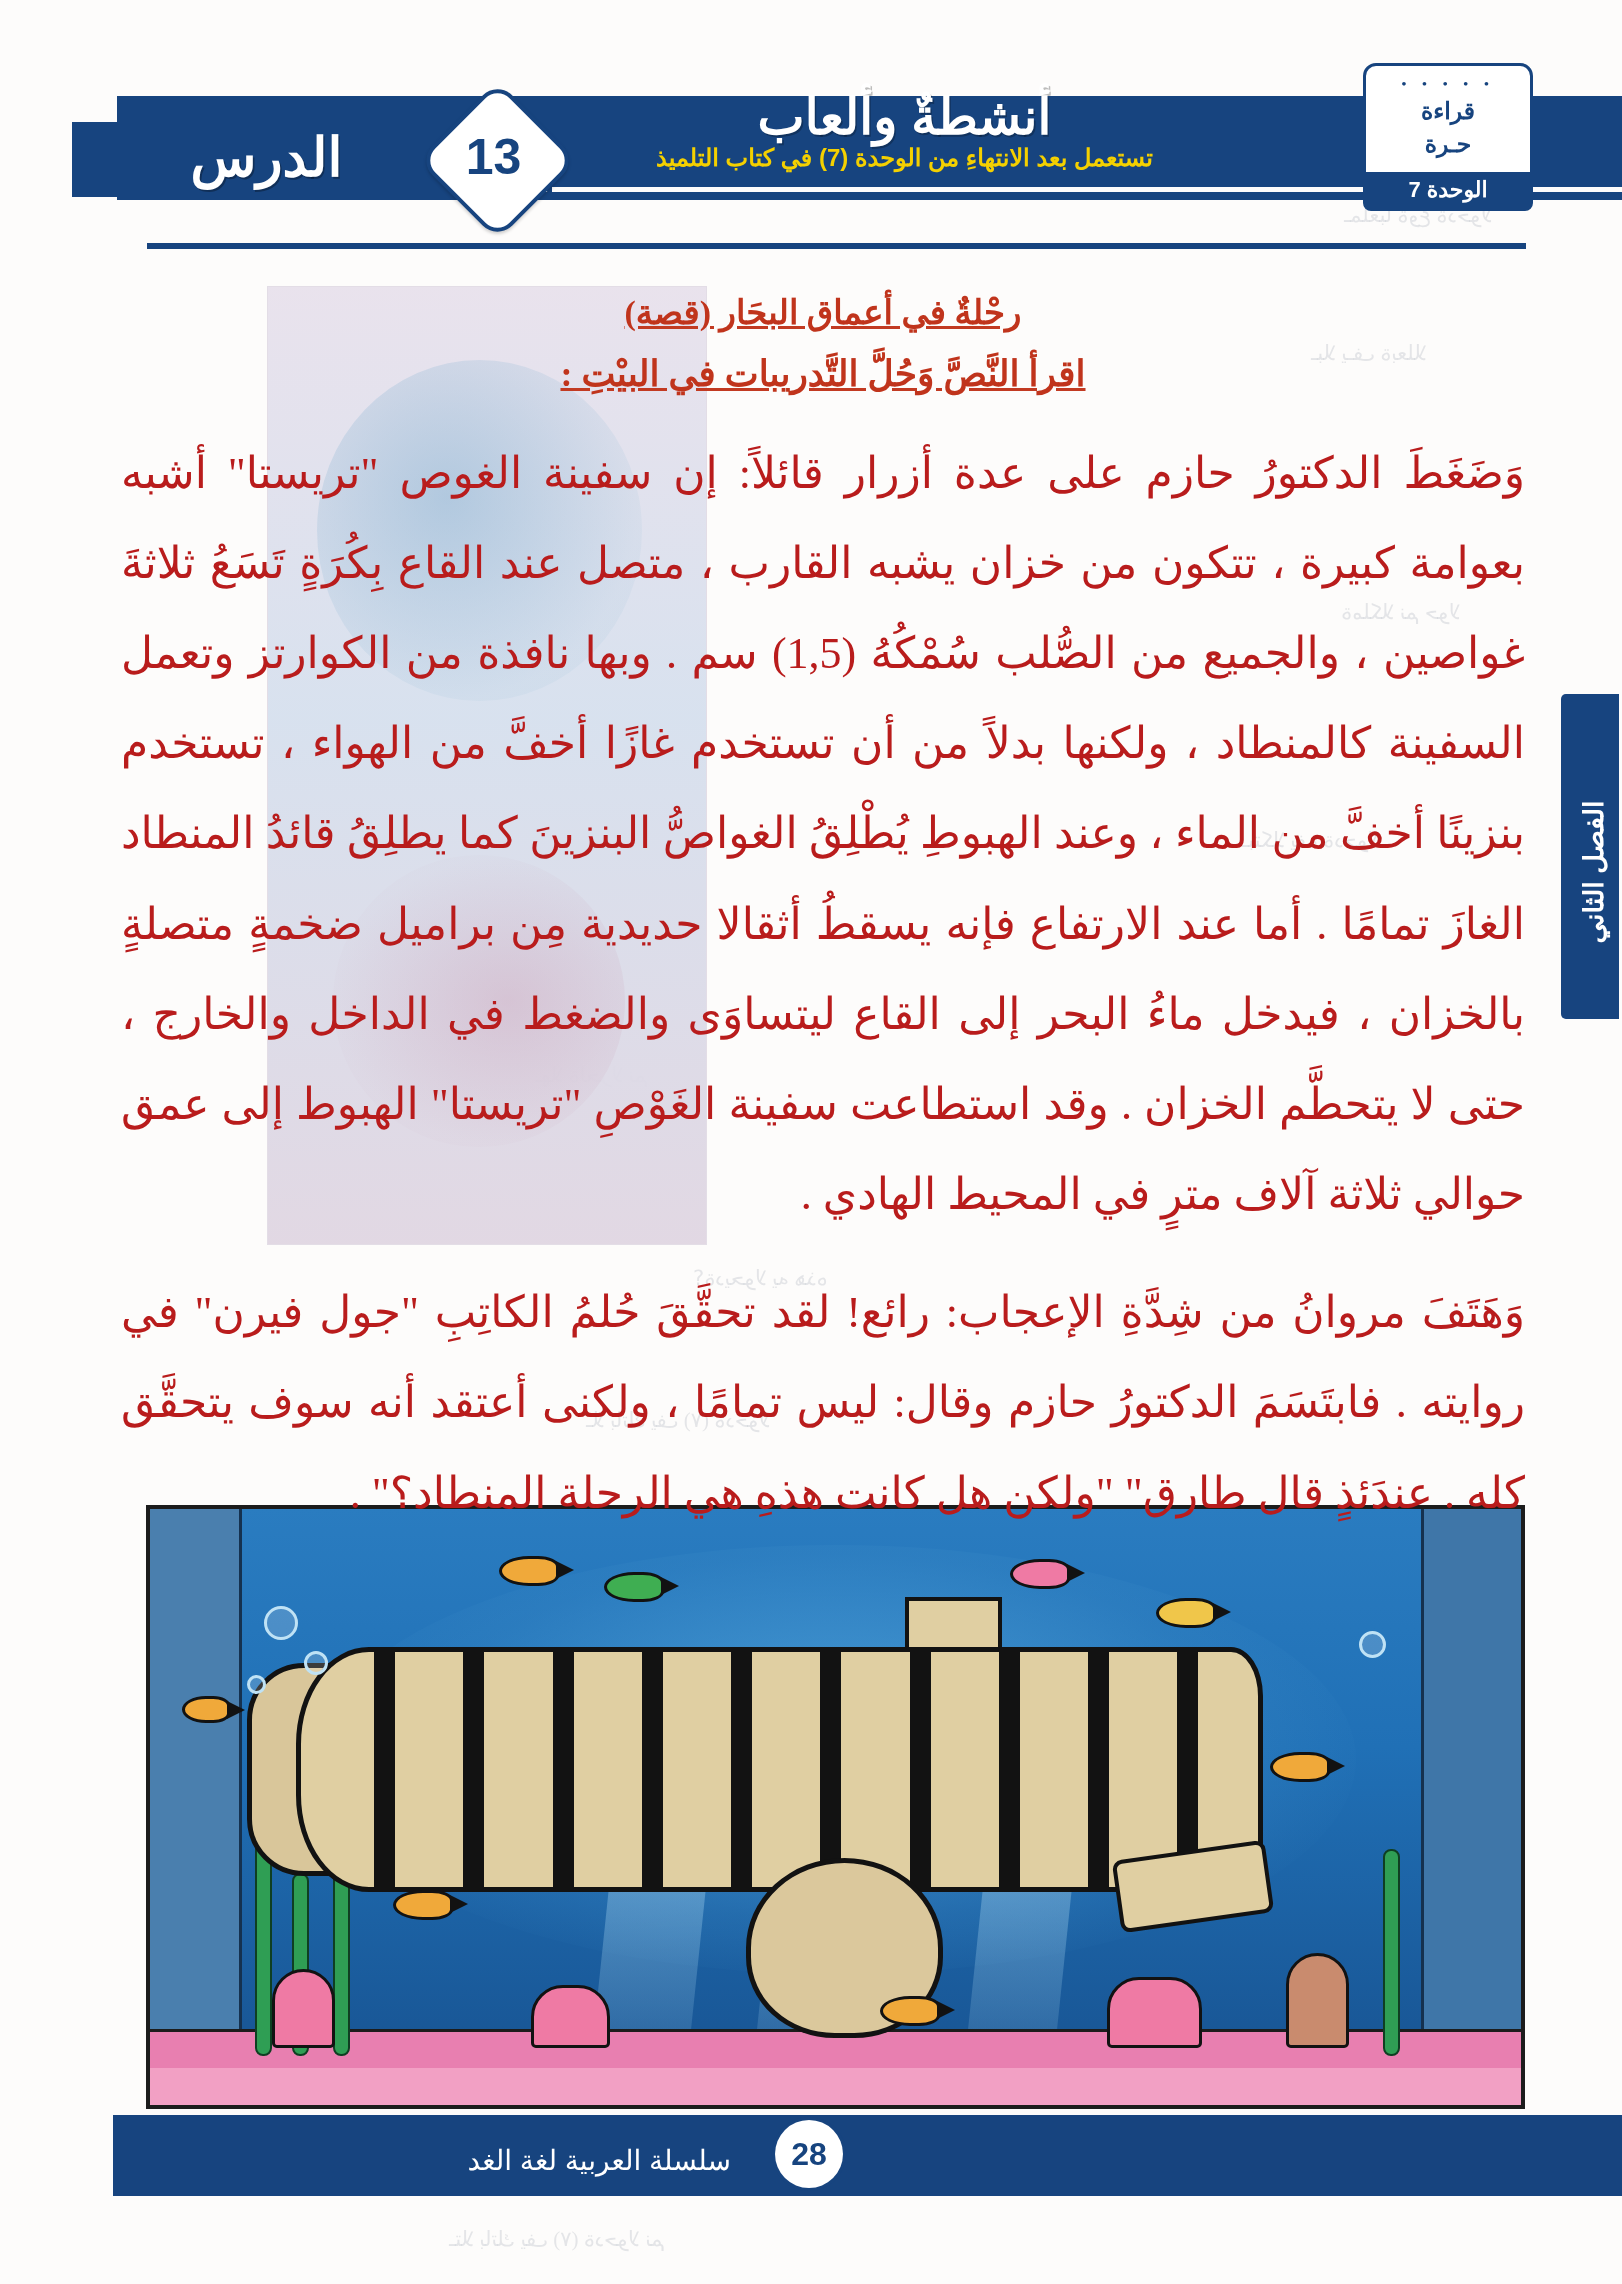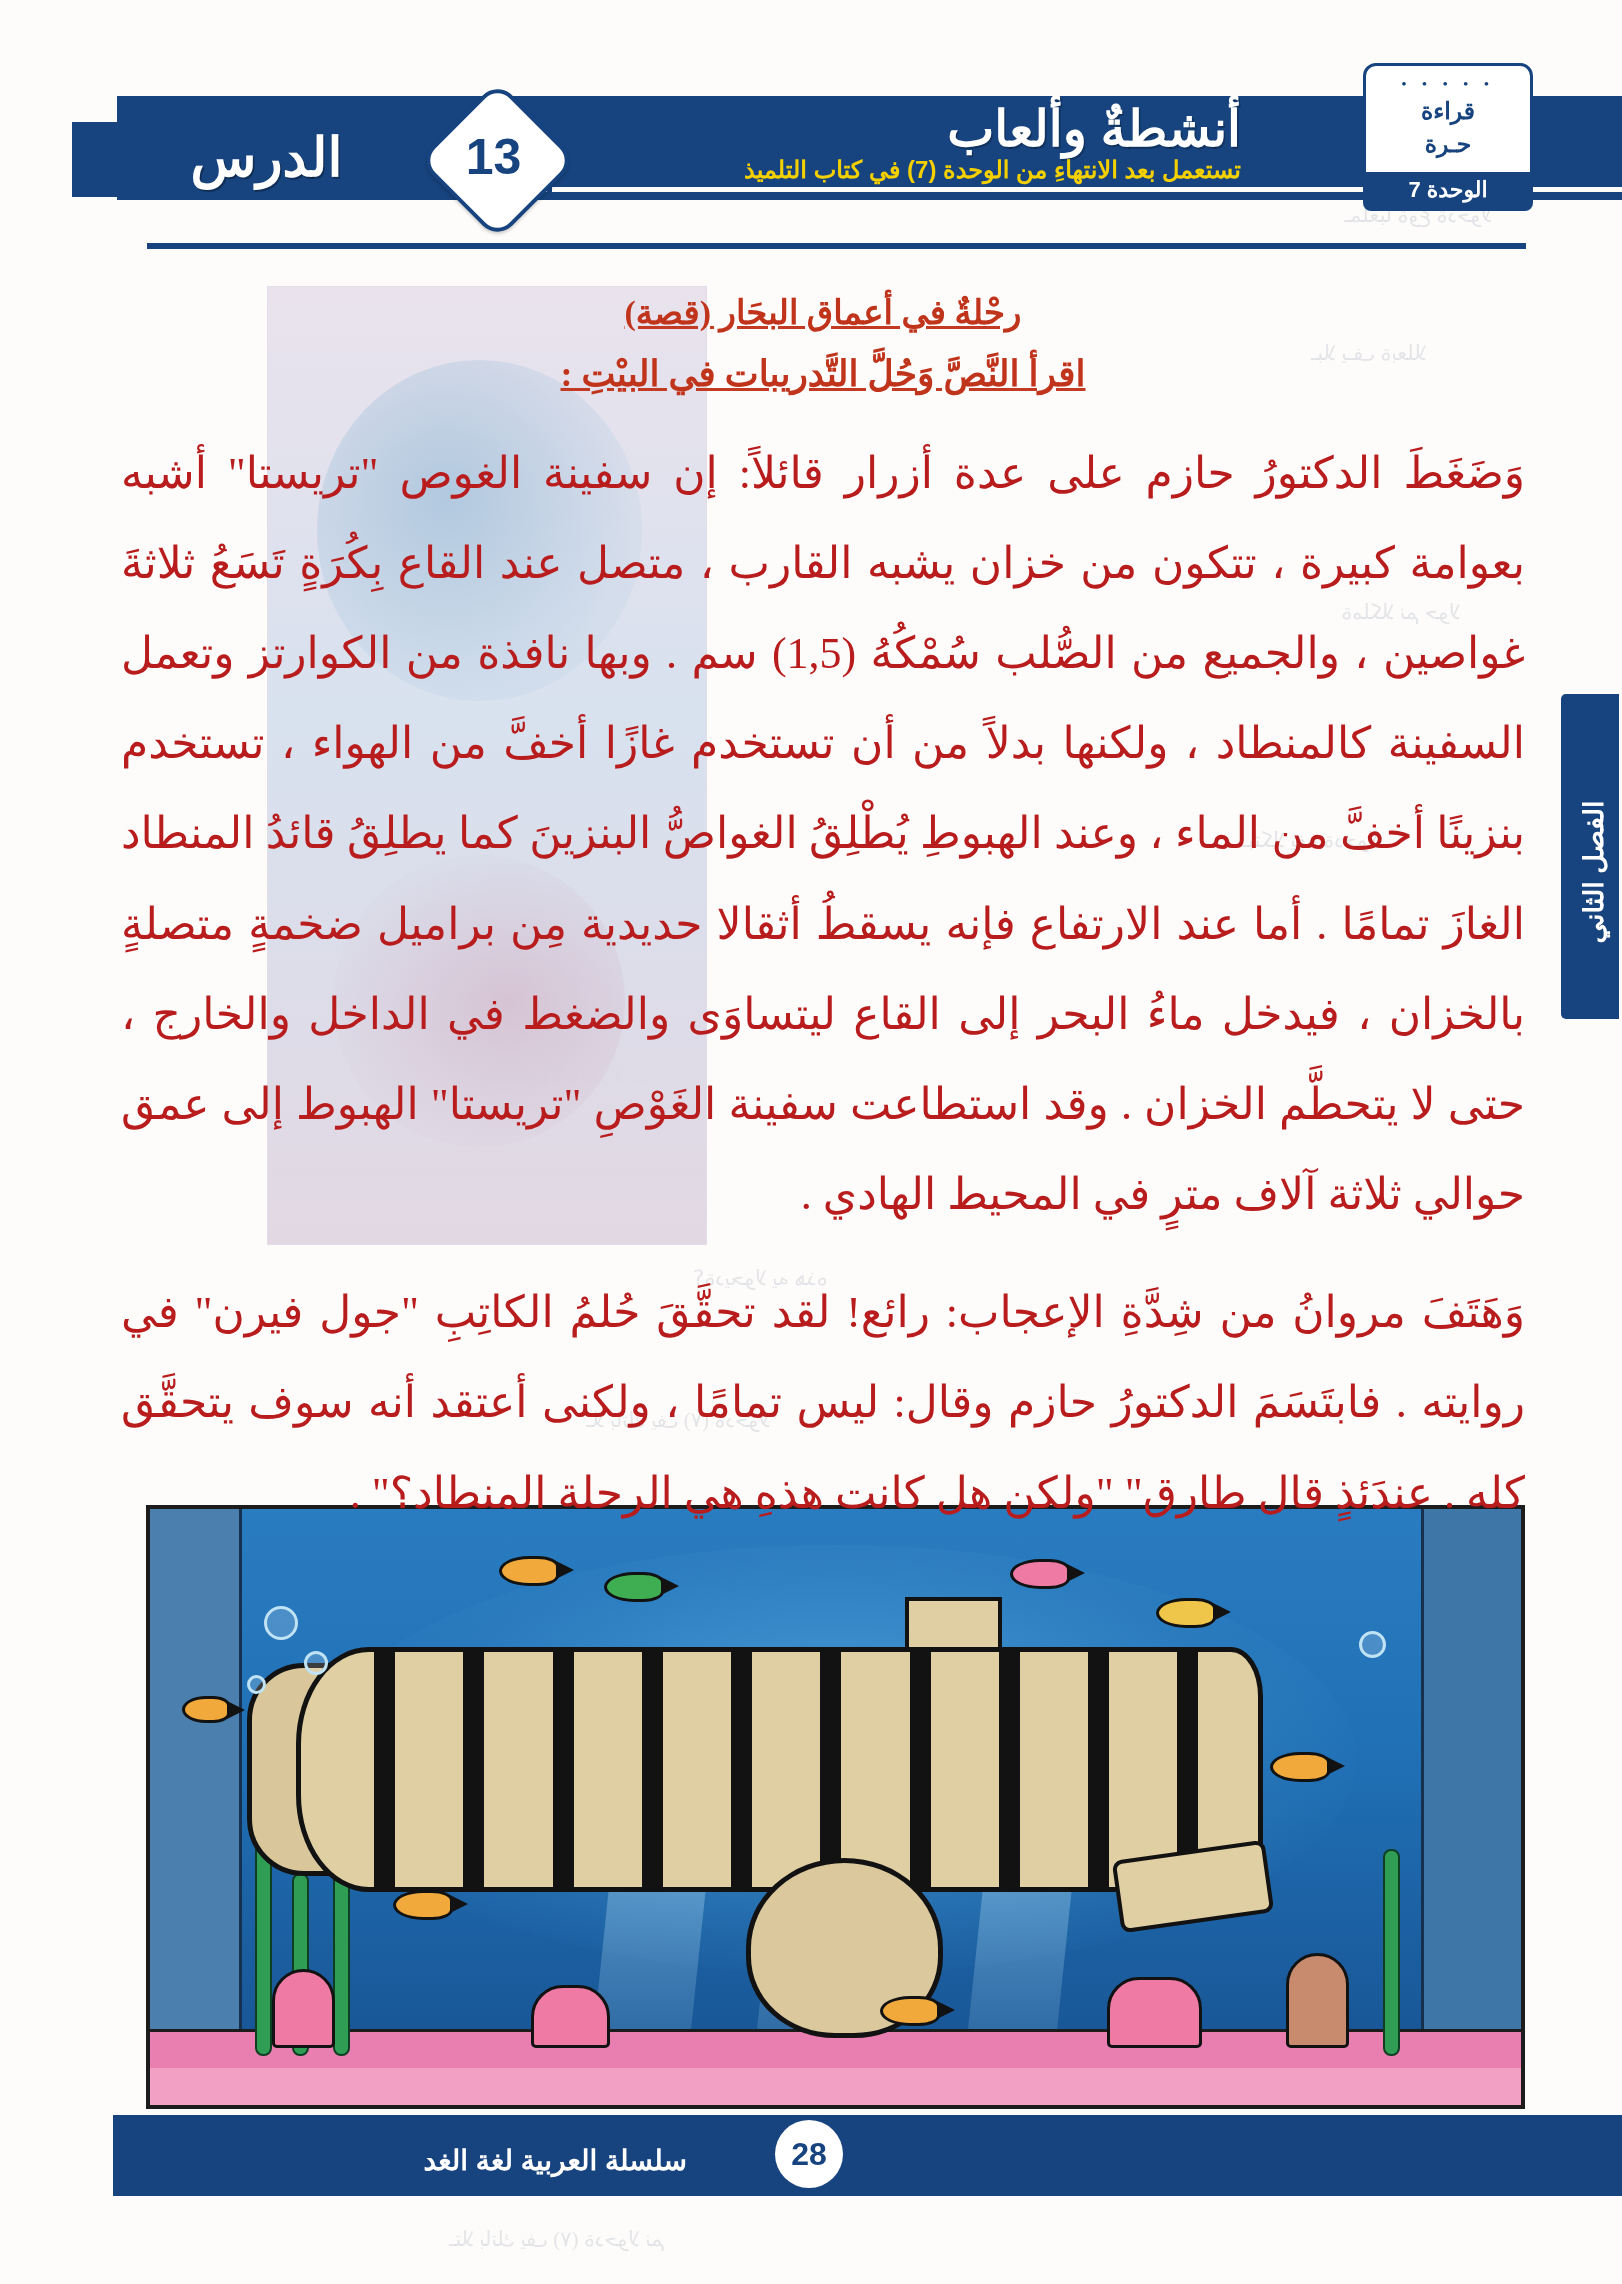--- a/index.html
+++ b/index.html
@@ -50,23 +50,24 @@
   .header-rule {
     position: absolute;
     top: 243px;
     right: 96px;
     width: 1379px;
     height: 5.7px;
     background: #17447f;
   }
   .header-title-wrap {
     position: absolute;
-    top: 103px;
+    top: 91px;
     right: 381px;
     width: 673px;
+    text-align: center;
     color: #ffffff;
     z-index: 6;
   }
   .header-title {
     font-family: "Liberation Sans", sans-serif;
     font-weight: bold;
     font-size: 50px;
     color: #ffffff;
     line-height: 1.05;
     text-shadow: 1.6px 1.6px 0 rgba(0,0,0,0.25);
@@ -465,24 +466,24 @@
     position: absolute;
     bottom: 88px;
     right: 0;
     width: 1509px;
     height: 81px;
     background: #17447f;
   }
   .footer-text {
     position: absolute;
     bottom: 107px;
-    right: 935px;
+    right: 891px;
     color: #ffffff;
     font-family: "Liberation Sans", sans-serif;
-    font-weight: bold;
+    font-weight: normal;
     font-size: 28px;
     z-index: 5;
   }
   .page-badge {
     position: absolute;
     bottom: 96px;
     right: 779px;
     width: 68px;
     height: 68px;
     border-radius: 50%;

